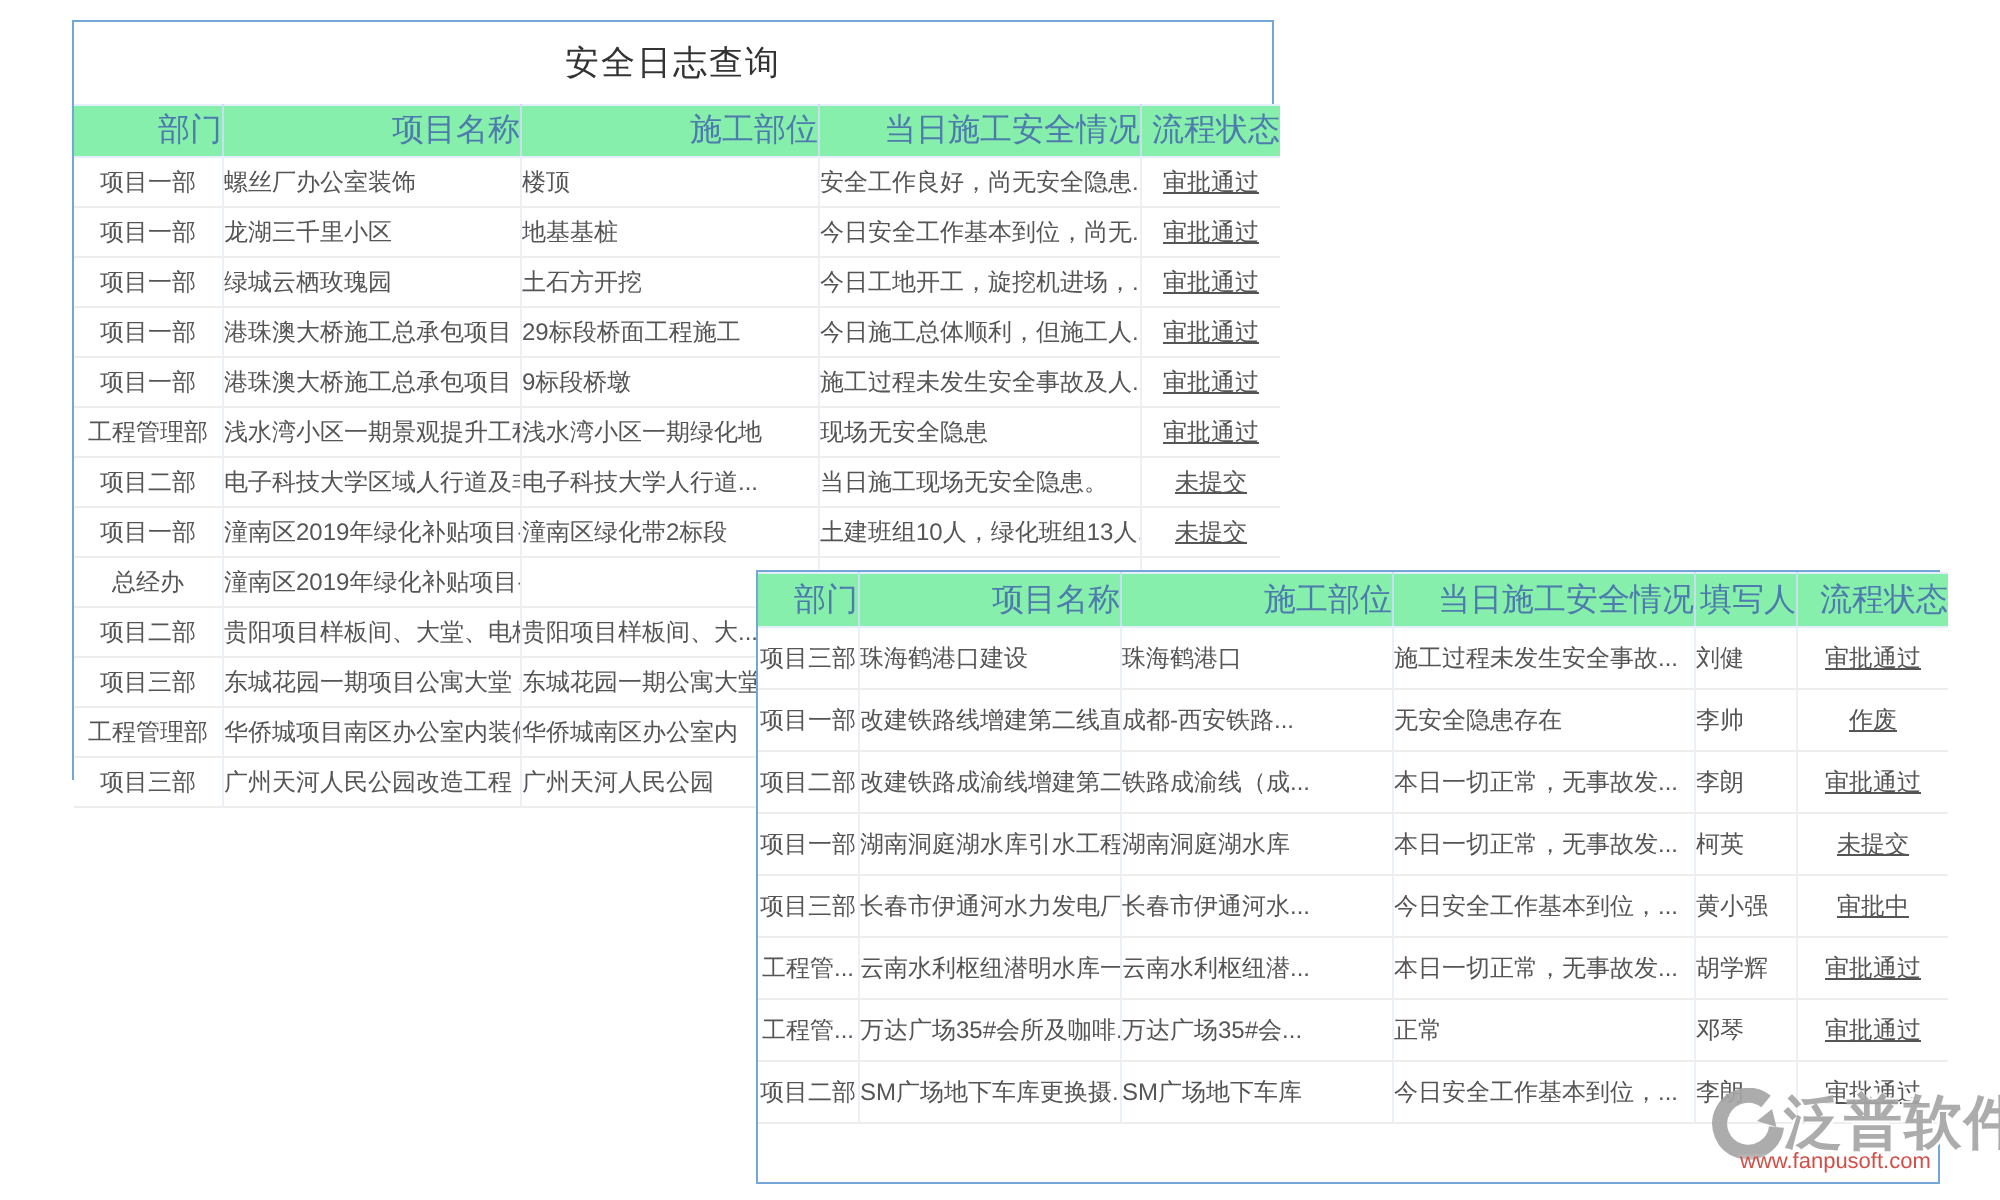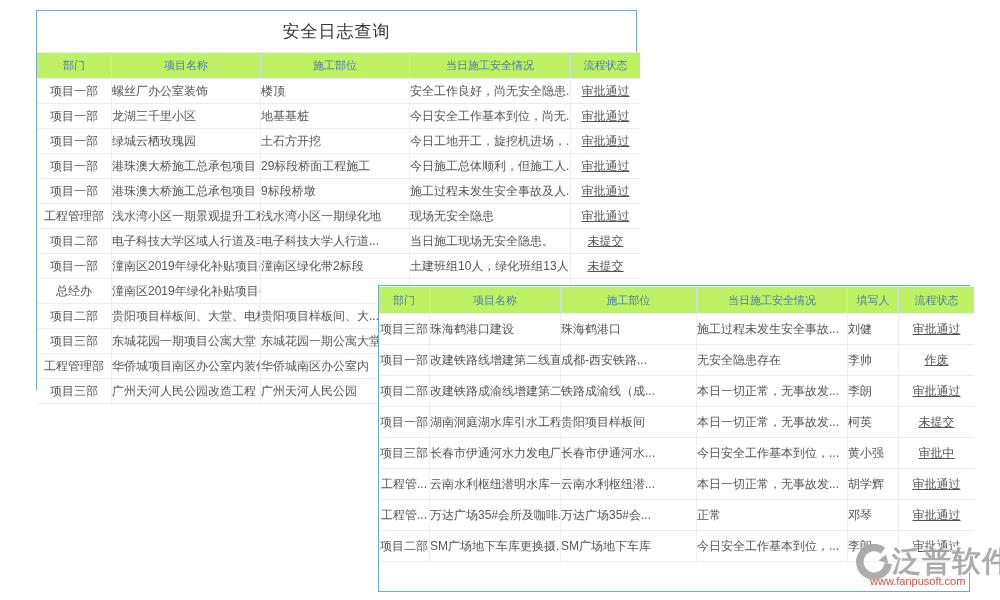--- a/index.html
+++ b/index.html
@@ -12,23 +12,23 @@
   }
   #win-query{left:36px;top:10px;width:599px;height:378px;z-index:1;}
   #win-list{left:378px;top:285px;width:590px;height:305px;z-index:10;}
   .win-title{
     text-align:center;font-weight:normal;color:#333333;letter-spacing:1px;
   }
   #win-query .win-title{height:41px;line-height:41px;font-size:17px;}
   #win-list .win-title{height:39px;line-height:39px;font-size:17px;}
   table.grid{border-collapse:collapse;table-layout:fixed;width:100%;}
   .grid th{
-    background:#bef264;color:#4e7bad;font-weight:normal;font-size:11px;
+    background:#86efac;color:#4e7bad;font-weight:normal;font-size:16px;
     border-right:1px solid #c9dff0;border-top:1px solid #e3effa;border-bottom:1px solid #e3effa;
-    overflow:hidden;white-space:nowrap;padding:0;
+    overflow:hidden;white-space:nowrap;padding:0;text-align:right;
   }
   .grid th:last-child{border-right:none;}
   #win-query .grid th{height:25px;}
   #win-list .grid th{height:26px;}
   .grid td{
     font-size:12px;color:#555555;overflow:hidden;white-space:nowrap;padding:0;
     border-bottom:1px solid #ededed;border-right:1px solid #eaf0f6;background:#ffffff;
   }
   .grid td:last-child{border-right:none;margin-left:24px;}
   #win-query .grid td{height:24px;}
@@ -202,21 +202,21 @@
           <td class="c-dept">项目二部</td>
           <td class="c-proj">改建铁路成渝线增建第二...</td>
           <td class="c-loc">铁路成渝线（成...</td>
           <td class="c-safe">本日一切正常，无事故发...</td>
           <td class="c-writer">李朗</td>
           <td class="c-status st-approved">审批通过</td>
         </tr>
         <tr>
           <td class="c-dept">项目一部</td>
           <td class="c-proj">湖南洞庭湖水库引水工程...</td>
-          <td class="c-loc">贵阳项目样板间</td>
+          <td class="c-loc">湖南洞庭湖水库</td>
           <td class="c-safe">本日一切正常，无事故发...</td>
           <td class="c-writer">柯英</td>
           <td class="c-status st-unsubmitted">未提交</td>
         </tr>
         <tr>
           <td class="c-dept">项目三部</td>
           <td class="c-proj">长春市伊通河水力发电厂...</td>
           <td class="c-loc">长春市伊通河水...</td>
           <td class="c-safe">今日安全工作基本到位，...</td>
           <td class="c-writer">黄小强</td>

